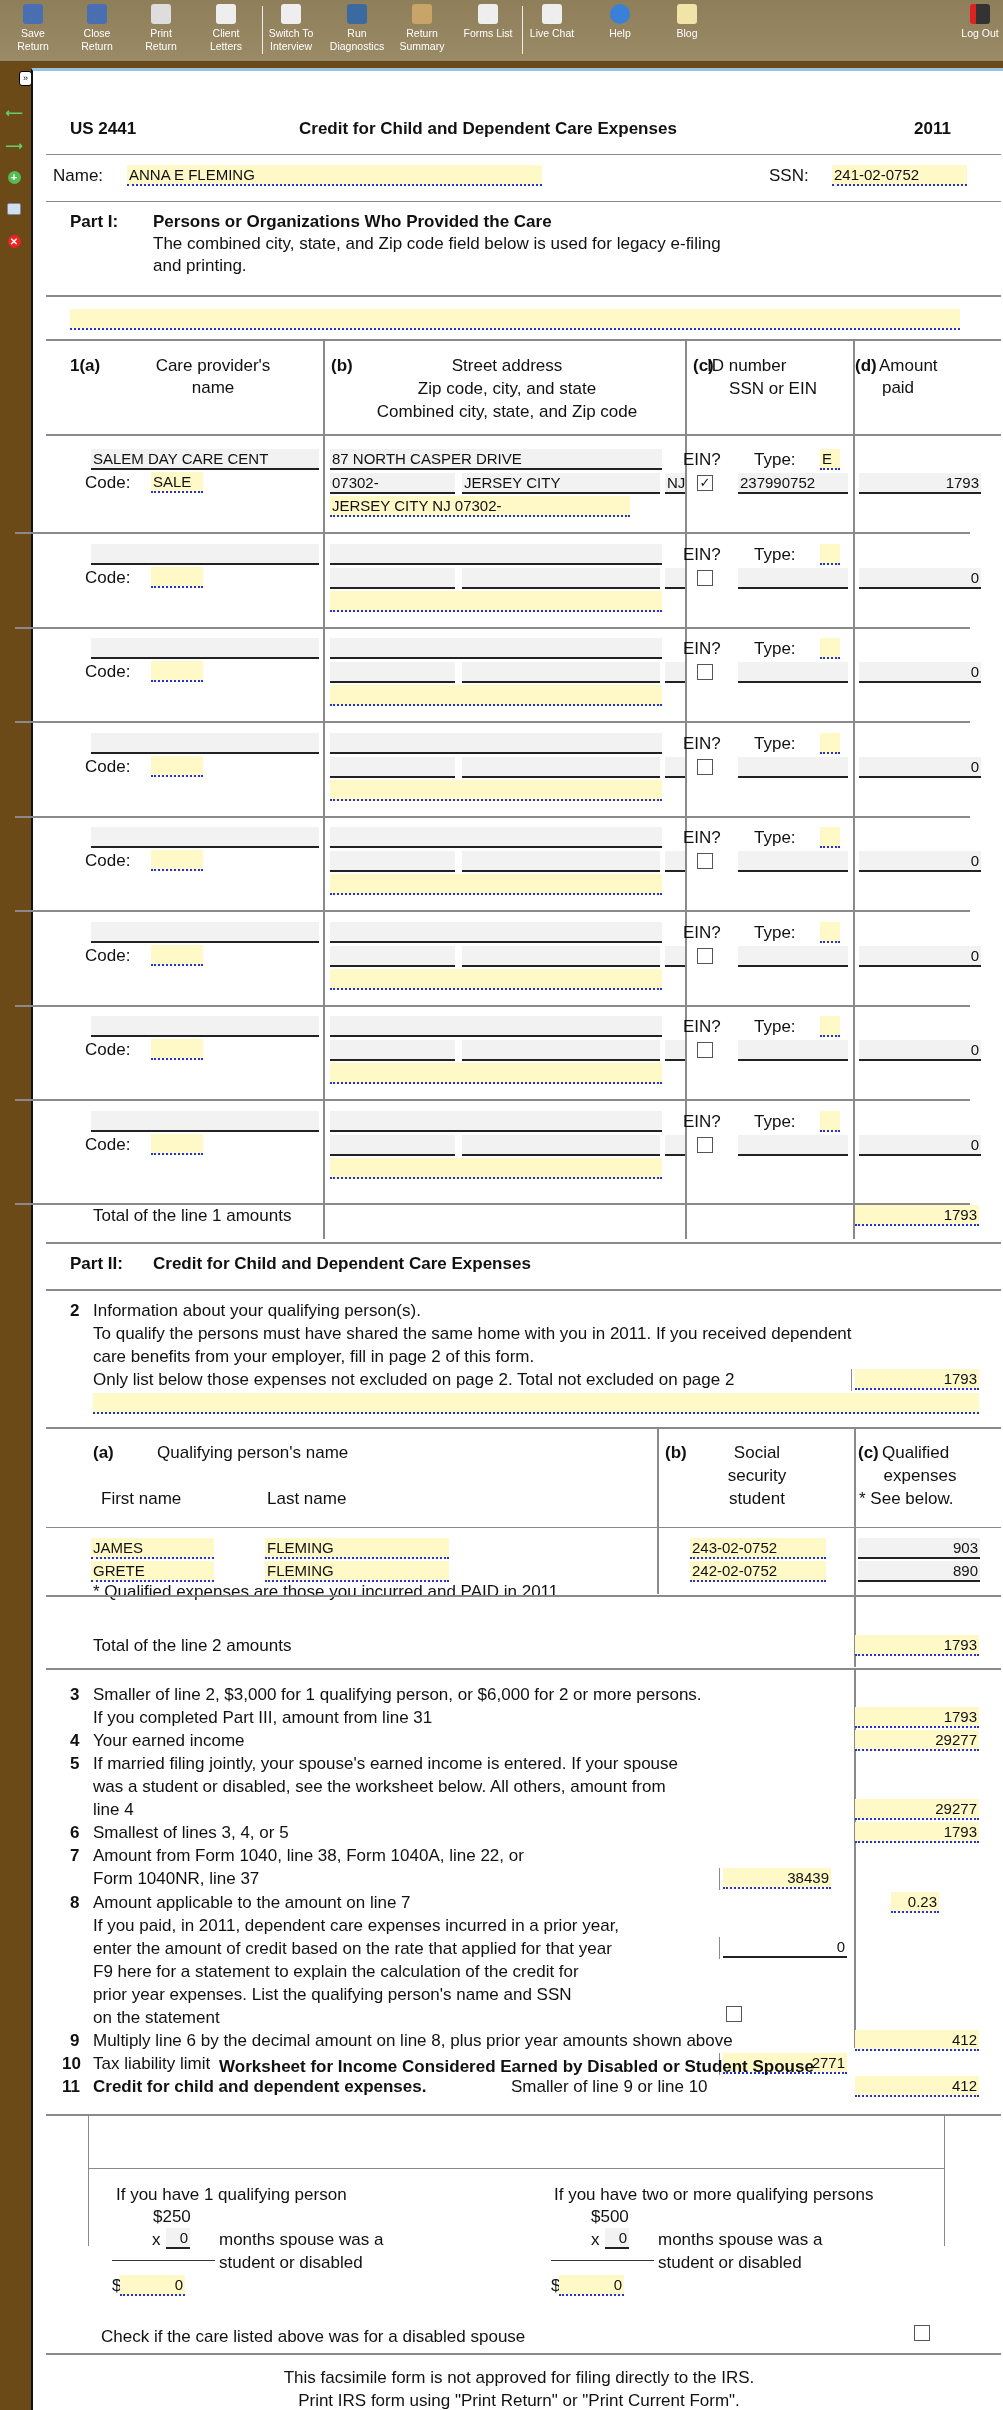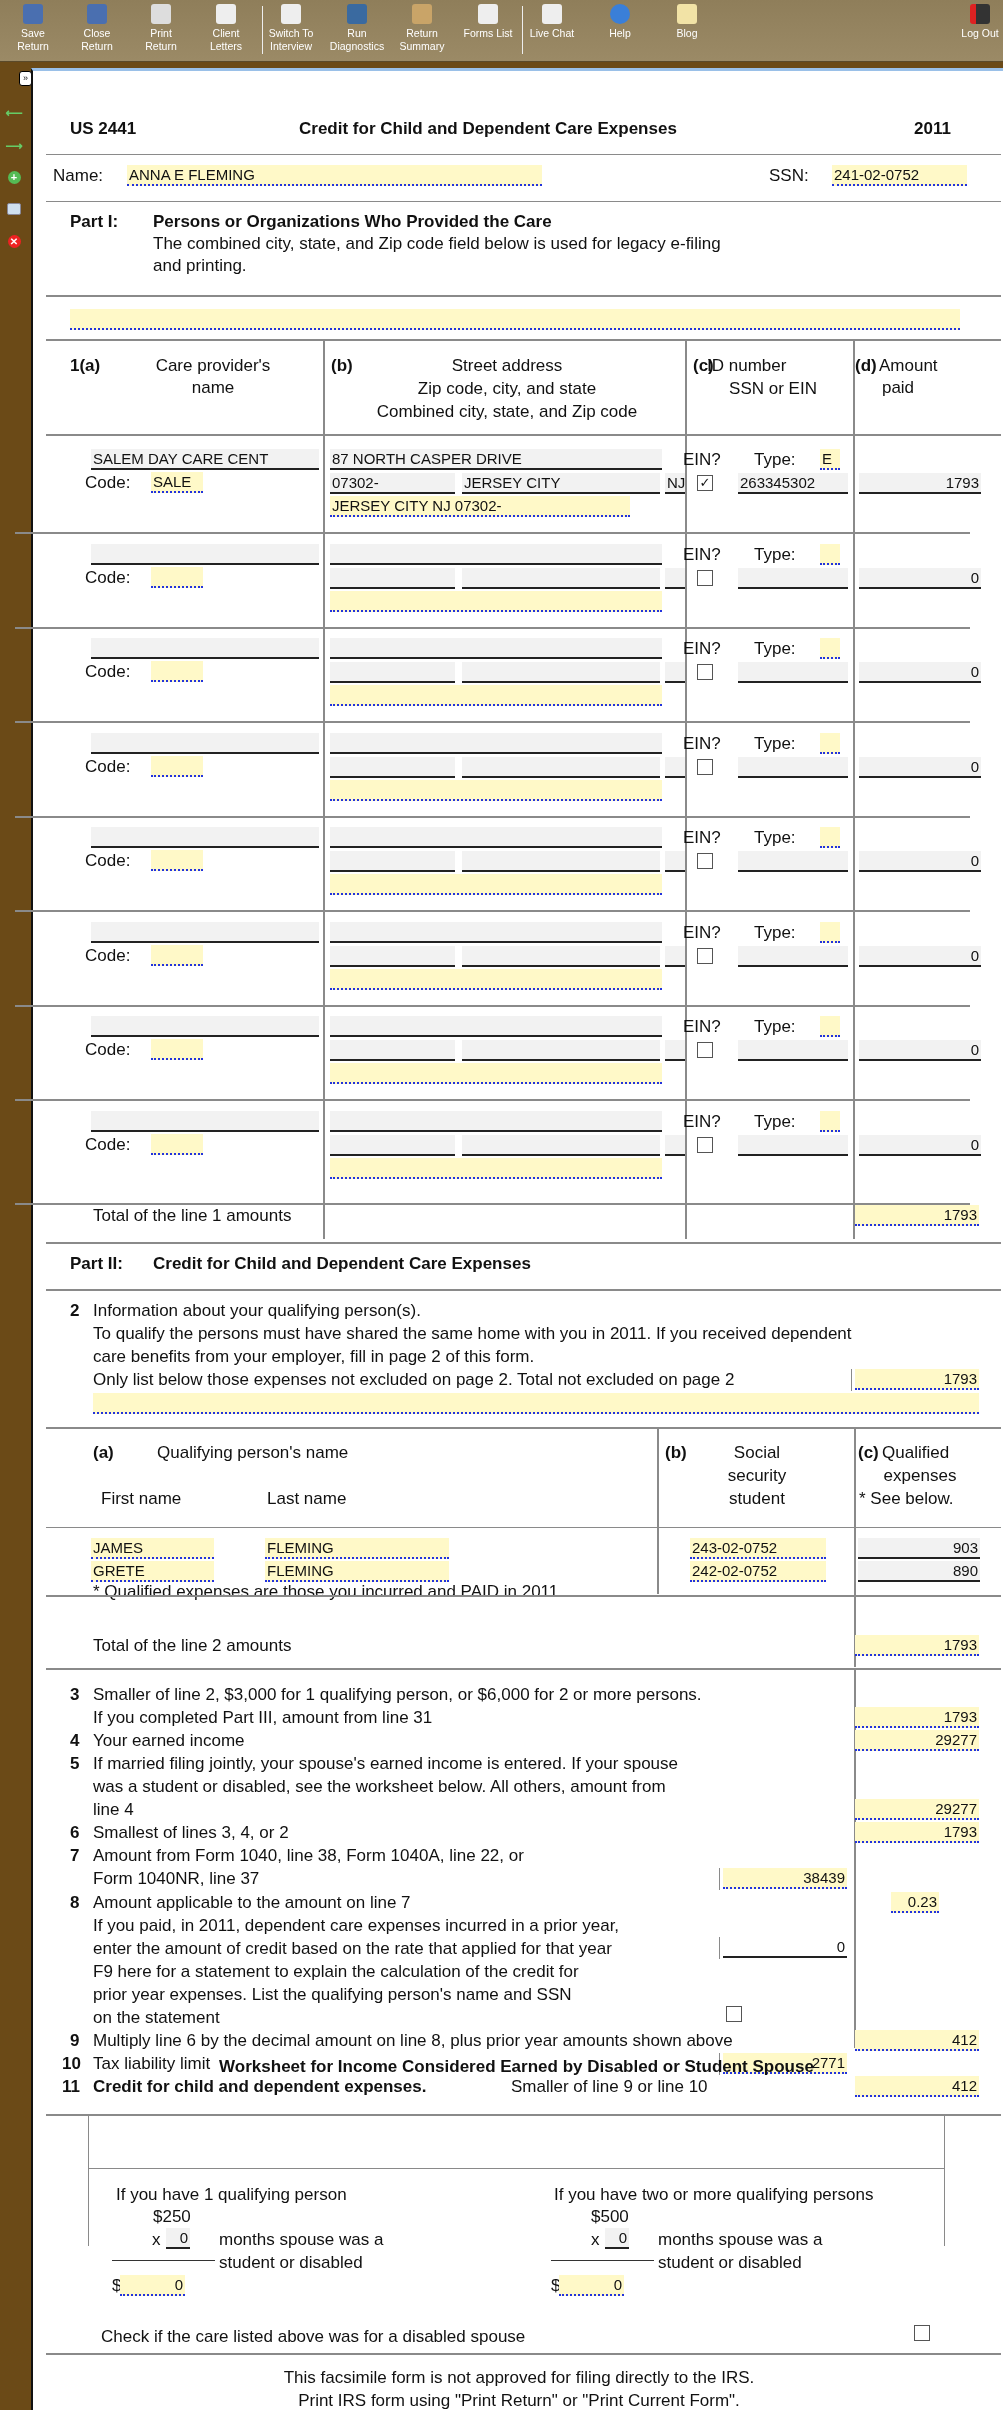--- a/index.html
+++ b/index.html
@@ -107,21 +107,21 @@
         <div class="fld" style="left:118px;top:23px;width:52px">SALE</div>
         <div class="ro" style="left:297px;top:0;width:332px">87 NORTH CASPER DRIVE</div>
         <div class="ro" style="left:297px;top:24px;width:125px">07302-</div>
         <div class="ro" style="left:429px;top:24px;width:198px">JERSEY CITY</div>
         <div class="ro" style="left:632px;top:24px;width:20px">NJ</div>
         <div class="fld" style="left:297px;top:47px;width:300px">JERSEY CITY NJ 07302-</div>
         <div class="t" style="left:650px;top:1px">EIN?</div>
         <div class="t" style="left:721px;top:1px">Type:</div>
         <div class="fld" style="left:787px;top:0;width:20px">E</div>
         <div class="cb" style="left:664px;top:26px">✓</div>
-        <div class="ro" style="left:705px;top:24px;width:110px">263345302</div>
+        <div class="ro" style="left:705px;top:24px;width:110px">237990752</div>
         <div class="ro r" style="left:826px;top:24px;width:122px">1793</div>
         <div class="hl" style="left:-18px;top:83px;width:955px"></div>
       </div>
       <div class="abs" style="left: 0px; top: 472.5px; width: 972px; height: 94px;">
         <div class="ro" style="left:58px;top:0;width:228px"></div>
         <div class="t" style="left:52px;top:24px">Code:</div>
         <div class="fld" style="left:118px;top:23px;width:52px"></div>
         <div class="ro" style="left:297px;top:0;width:332px"></div>
         <div class="ro" style="left:297px;top:24px;width:125px"></div>
         <div class="ro" style="left:429px;top:24px;width:198px"></div>
@@ -303,28 +303,28 @@
   <div class="t" style="left:60px;top:1660px">Your earned income</div>
   <div class="fld r" style="left:822px;top:1659px;width:124px">29277</div>
 
   <div class="t b" style="left:37px;top:1683px">5</div>
   <div class="t" style="left:60px;top:1706px">was a student or disabled,  see the worksheet below.  All others,  amount from</div>
   <div class="t" style="left:60px;top:1683px">If married filing jointly,  your spouse's earned income is entered.  If your spouse</div>
   <div class="t" style="left:60px;top:1729px">line 4</div>
   <div class="fld r" style="left:822px;top:1728px;width:124px">29277</div>
 
   <div class="t b" style="left:37px;top:1752px">6</div>
-  <div class="t" style="left:60px;top:1752px">Smallest of lines 3,  4,  or  2</div>
+  <div class="t" style="left:60px;top:1752px">Smallest of lines 3,  4,  or  5</div>
   <div class="fld r" style="left:822px;top:1751px;width:124px">1793</div>
 
   <div class="t b" style="left:37px;top:1775px">7</div>
   <div class="t" style="left:60px;top:1775px">Amount from Form 1040,  line 38,  Form 1040A,  line 22,  or</div>
   <div class="t" style="left:60px;top:1798px">Form 1040NR,  line 37</div>
   <div class="vl" style="left:686px;top:1797px;height:22px;width:1px"></div>
-  <div class="fld r" style="left:690px;top:1797px;width:124px">38439</div>
+  <div class="fld r" style="left:690px;top:1797px;width:108px">38439</div>
 
   <div class="t b" style="left:37px;top:1822px">8</div>
   <div class="t" style="left:60px;top:1822px">Amount applicable to the amount on line 7</div>
   <div class="fld r" style="left:858px;top:1821px;width:48px">0.23</div>
   <div class="t" style="left:60px;top:1845px">If you paid,  in 2011,  dependent care expenses incurred in a prior year,</div>
   <div class="t" style="left:60px;top:1868px">enter the amount of credit based on the rate that applied for that year</div>
   <div class="vl" style="left:686px;top:1866px;height:22px;width:1px"></div>
   <div class="ro r" style="left:690px;top:1866px;width:124px;background:#fff">0</div>
   <div class="t" style="left:60px;top:1891px">F9 here for a statement to explain the calculation of the credit for</div>
   <div class="t" style="left:60px;top:1914px">prior year expenses.  List the qualifying person's name and SSN</div>

